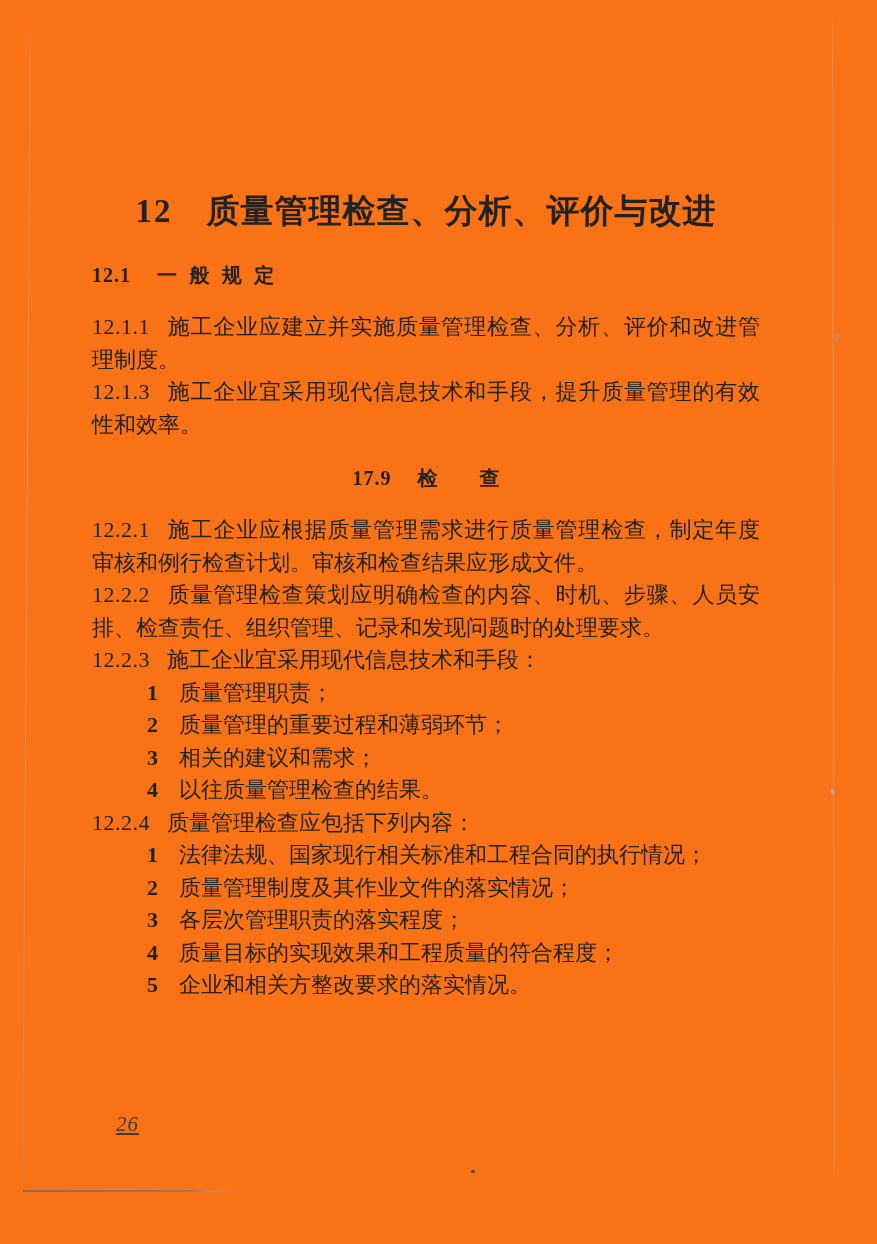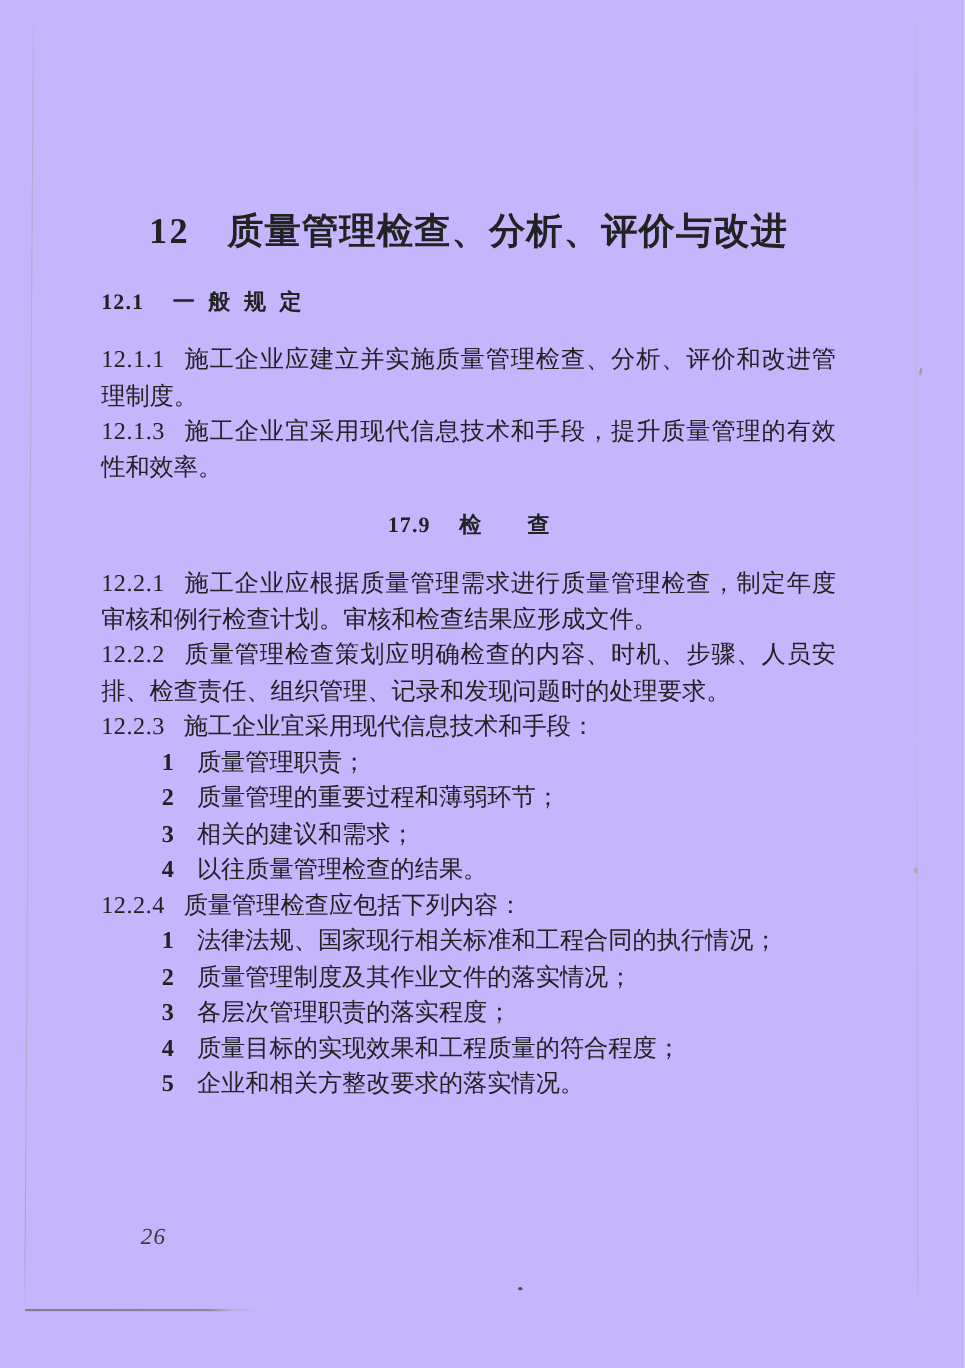--- a/index.html
+++ b/index.html
@@ -1,20 +1,20 @@
 <!DOCTYPE html>
 <html><head>
 <meta charset="utf-8">
 <style>
   html,body{margin:0;padding:0;background:#e8e8e8;}
   .page{
     position:relative;
     width:877px;height:1244px;
     margin:0 auto;
-    background:#c4b5fd;
+    background:#f97316;
     overflow:hidden;
     font-family:"Liberation Serif","DejaVu Serif",serif;
     color:#222;
   }
   
   .chapter-heading{
     position:absolute;top:190px;left:92px;width:668px;
     text-align:center;font-size:33px;font-weight:bold;line-height:42px;
     letter-spacing:1px;white-space:nowrap;
   }
@@ -39,22 +39,22 @@
   .body-col{
     position:absolute;top:311px;left:92px;width:668px;
     font-size:22px;line-height:32.5px;text-align:justify;
   }
   .clause{margin:0;}
   .clause-num{font-weight:normal;margin-right:17px;letter-spacing:0.5px;}
   .list-item{margin:0;padding-left:55px;text-align:left;}
   .item-num{font-weight:bold;margin-right:21px;}
   
   .page-number{
-    position:absolute;top:1112px;left:128px;
-    font-size:21px;font-style:italic;color:#3c3c3c;letter-spacing:1px;
+    position:absolute;top:1112px;left:116px;
+    font-size:21px;font-style:italic;color:#3c3c3c;letter-spacing:1px;text-decoration:underline;
   }
   
   .scan-line-left{
     position:absolute;left:26px;top:8px;width:1px;height:1184px;
     background:linear-gradient(to bottom,rgba(150,150,150,.0),rgba(160,160,160,.55) 6%,rgba(170,170,170,.45) 60%,rgba(150,150,150,.55) 96%,rgba(150,150,150,0));
     transform:rotate(0.39deg);
   }
   .scan-line-right{
     position:absolute;left:833px;top:8px;width:1px;height:1182px;
     background:linear-gradient(to bottom,rgba(170,170,170,.0),rgba(175,175,175,.5) 5%,rgba(185,185,185,.42) 55%,rgba(165,165,165,.55) 97%,rgba(165,165,165,0));

